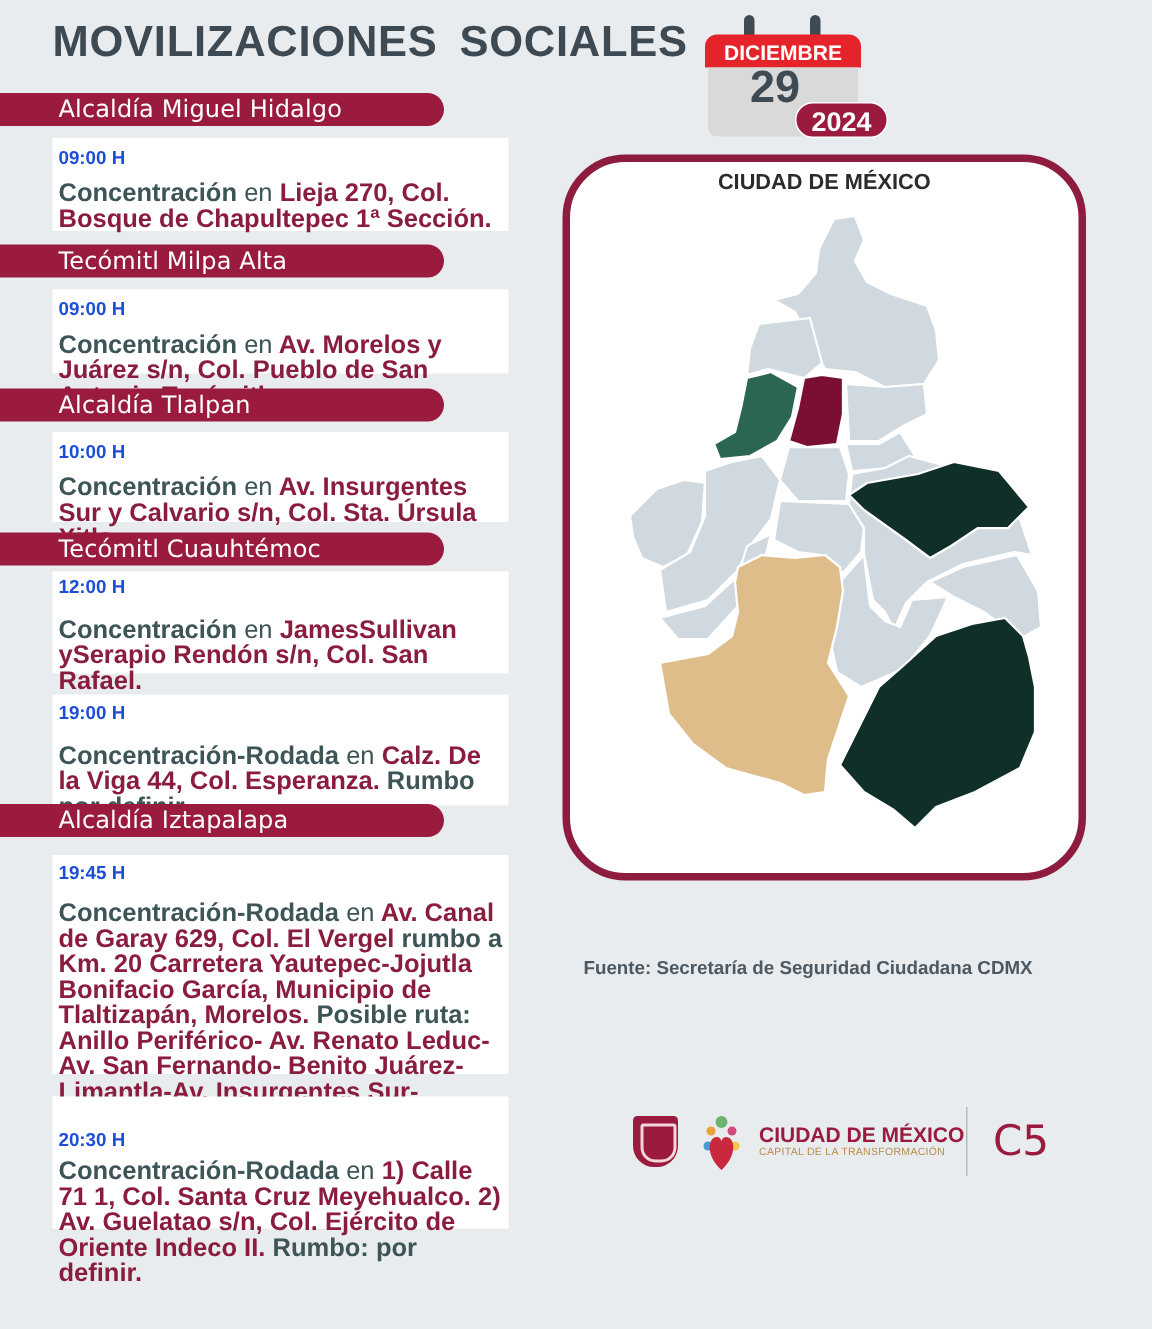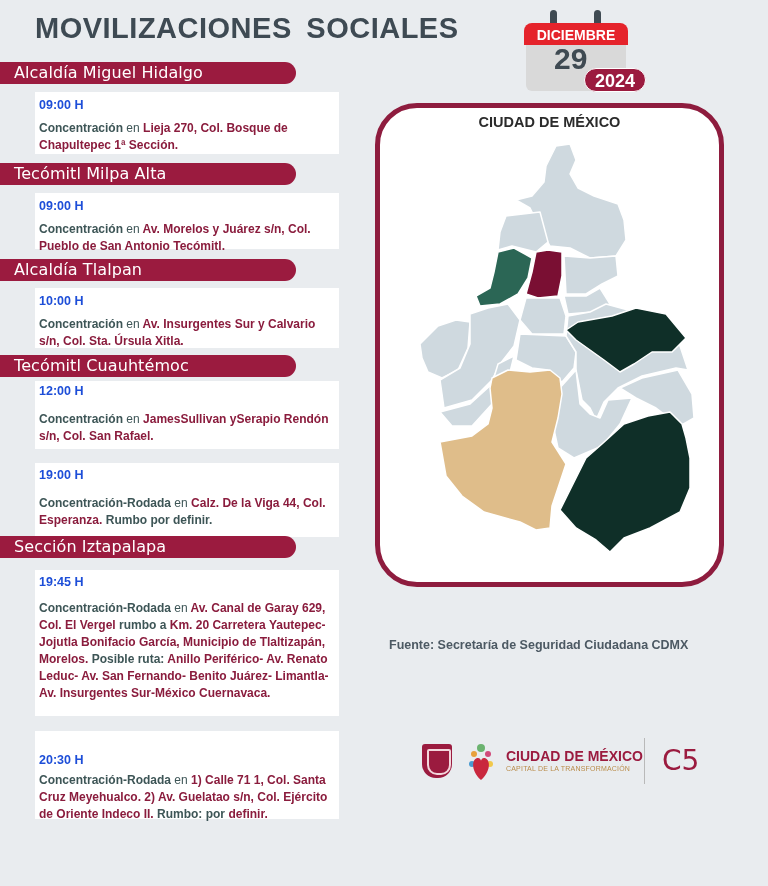--- a/index.html
+++ b/index.html
@@ -11,41 +11,41 @@
   }
   .title {
     position: absolute; left: 35px; top: 12px;
     font-size: 29px; font-weight: bold; color: #3e4a53;
     letter-spacing: 0.5px; word-spacing: 6px;
   }
   .banner {
     position: absolute; left: 0; width: 296px; height: 22px;
     background: #9b1b3f; border-radius: 0 11px 11px 0;
     color: #ffffff; font-size: 16px; line-height: 22px;
-    padding-left: 14px;
+    padding-left: 39px;
     font-family: "DejaVu Sans", sans-serif; font-weight: normal;
     letter-spacing: 0.1px;
   }
   .card {
     position: absolute; left: 35px; width: 304px;
     background: #ffffff; padding: 6px 4px 4px 4px;
   }
   .card .time {
     font-size: 12.5px; font-weight: bold; color: #1d4ed8;
     margin-bottom: 8px;
   }
   .card .desc {
-    font-size: 12px; font-weight: bold; line-height: 17px;
+    font-size: 17px; font-weight: bold; line-height: 17px;
     color: #8a1c3d;
   }
   .card .desc .g { color: #3d5556; }
   .card .desc .en { color: #3d5556; font-weight: normal; }
 
   
-  .cal { position: absolute; left: 524px; top: 10px; width: 104px; height: 84px; }
+  .cal { position: absolute; left: 470px; top: 10px; width: 104px; height: 84px; }
   .cal .ring { position: absolute; top: 0; width: 7px; height: 18px; background: #3f4a52; border-radius: 4px; }
   .cal .top {
     position: absolute; left: 0; top: 13px; width: 104px; height: 22px;
     background: #e5232b; border-radius: 8px 8px 0 0;
     color: #fff; font-weight: bold; font-size: 14px; text-align: center; line-height: 24px;
   }
   .cal .body {
     position: absolute; left: 2px; top: 35px; width: 100px; height: 46px;
     background: #d9d9d9; border-radius: 0 0 6px 6px;
   }
@@ -157,21 +157,21 @@
 <div class="card" style="top:463px;height:74px;padding-top:5px">
   <div class="time" style="margin-bottom:13px">19:00 H</div>
   <div class="desc">
     <span class="g">Concentración-Rodada</span>
     <span class="en">en</span>
     <span>Calz. De la Viga 44, Col. Esperanza.</span>
     <span class="g">Rumbo por definir.</span>
   </div>
 </div>
 
-<div class="banner" style="top:536px">Sección Iztapalapa</div>
+<div class="banner" style="top:536px">Alcaldía Iztapalapa</div>
 <div class="card" style="top:570px;height:146px;padding-top:5px">
   <div class="time" style="margin-bottom:11px">19:45 H</div>
   <div class="desc">
     <span class="g">Concentración-Rodada</span>
     <span class="en">en</span>
     <span>Av. Canal de Garay 629, Col. El Vergel</span>
     <span class="g">rumbo a</span>
     <span>Km. 20 Carretera Yautepec-Jojutla Bonifacio García, Municipio de Tlaltizapán, Morelos.</span>
     <span class="g">Posible ruta:</span>
     <span>Anillo Periférico- Av. Renato Leduc- Av. San Fernando- Benito Juárez- Limantla-Av. Insurgentes Sur-México Cuernavaca.</span>

